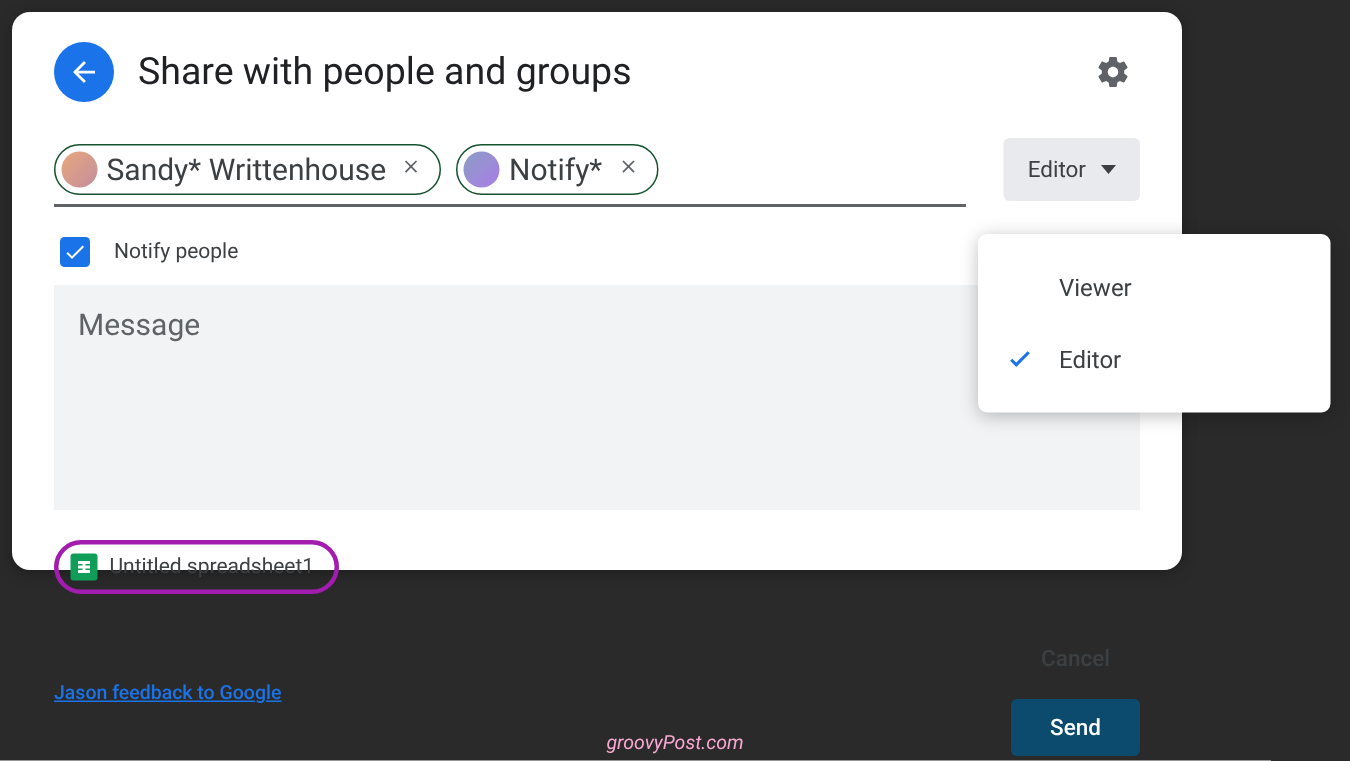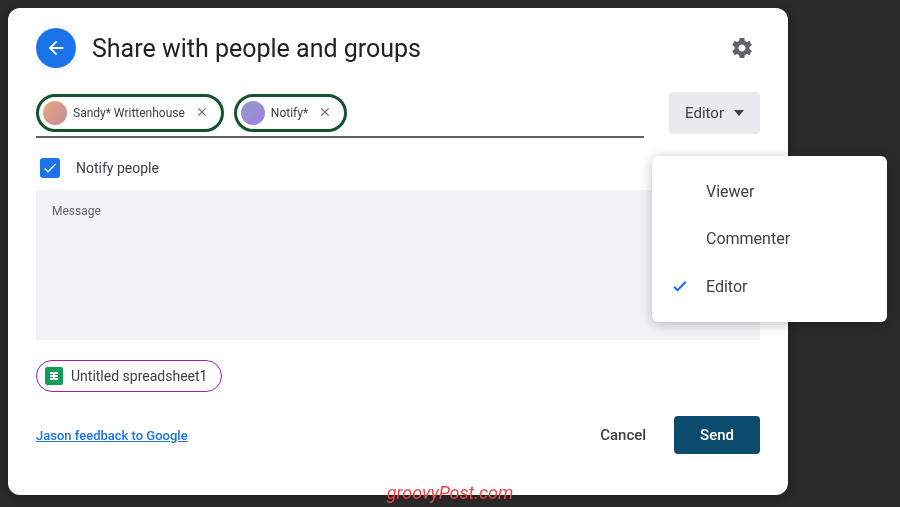--- a/index.html
+++ b/index.html
@@ -13,21 +13,21 @@
       width: 900px;
       height: 507px;
       position: relative;
       overflow: hidden;
     }
     .dialog {
       position: absolute;
       top: 8px;
       left: 8px;
       width: 780px;
-      height: 487px;
+      height: 372px;
       background: #fff;
       border-radius: 12px;
       padding: 20px 28px;
       box-shadow: 0 2px 10px rgba(0,0,0,0.3);
     }
     .header {
       display: flex;
       align-items: center;
       gap: 16px;
       margin-bottom: 24px;
@@ -64,25 +64,25 @@
       margin-bottom: 2px;
     }
     .chips {
       display: flex;
       gap: 10px;
       flex: 1;
     }
     .chip {
       display: inline-flex;
       align-items: center;
-      border: 3px solid #14532d;
+      border: 1px solid #14532d;
       border-radius: 20px;
       padding: 4px 8px 4px 4px;
       gap: 6px;
-      font-size: 12px;
+      font-size: 20px;
       color: #3c4043;
     }
     .avatar {
       width: 24px;
       height: 24px;
       border-radius: 50%;
       background: linear-gradient(135deg, #e8a87c, #c38d9e);
       flex-shrink: 0;
     }
     .avatar.a2 {
@@ -131,29 +131,29 @@
       cursor: pointer;
     }
     .notify-label {
       font-size: 14px;
       color: #3c4043;
     }
     .message-box {
       background: #f1f3f4;
       min-height: 150px;
       padding: 14px 16px;
-      font-size: 12px;
+      font-size: 20px;
       color: #5f6368;
       margin-bottom: 20px;
     }
     .attachment {
       display: inline-flex;
       align-items: center;
       gap: 8px;
-      border: 1px solid #a21caf;
+      border: 3px solid #a21caf;
       border-radius: 18px;
       padding: 6px 14px 6px 8px;
       font-size: 14px;
       color: #3c4043;
     }
     .sheets-icon {
       width: 18px;
       height: 18px;
       background: #0f9d58;
       border-radius: 2px;
@@ -170,20 +170,21 @@
     .feedback {
       color: #1a73e8;
       font-size: 13px;
       text-decoration: underline;
       font-weight: 500;
       cursor: pointer;
     }
     .actions {
       display: flex;
       gap: 8px;
+      flex-direction: column;
     }
     .btn-cancel {
       background: none;
       border: none;
       color: #3c4043;
       font-size: 15px;
       font-weight: 500;
       padding: 10px 20px;
       cursor: pointer;
       border-radius: 4px;
@@ -220,23 +221,23 @@
     .check-col {
       width: 36px;
       display: flex;
       align-items: center;
     }
     .watermark {
       position: absolute;
       bottom: 4px;
       left: 50%;
       transform: translateX(-50%);
-      font-size: 18px;
+      font-size: 13px;
       font-style: italic;
-      color: #ef4444;
+      color: #f9a8d4;
       z-index: 5;
     }
   </style>
 </head>
 <body>
 
 <div class="dialog">
   <div class="header">
     <div class="back-btn">
       <svg width="22" height="22" viewBox="0 0 24 24" fill="#fff">
@@ -314,24 +315,20 @@
     </div>
   </div>
 </div>
 
 <div class="dropdown">
   <div class="dropdown-item">
     <span class="check-col"></span>
     <span>Viewer</span>
   </div>
   <div class="dropdown-item">
-    <span class="check-col"></span>
-    <span>Commenter</span>
-  </div>
-  <div class="dropdown-item">
     <span class="check-col">
       <svg width="20" height="20" viewBox="0 0 24 24" fill="none" stroke="#1a73e8" stroke-width="2.5">
           <path d="M5 13l4 4L19 7"></path>
         </svg>
     </span>
     <span>Editor</span>
   </div>
 </div>
 
 <div class="watermark">groovyPost.com</div>

